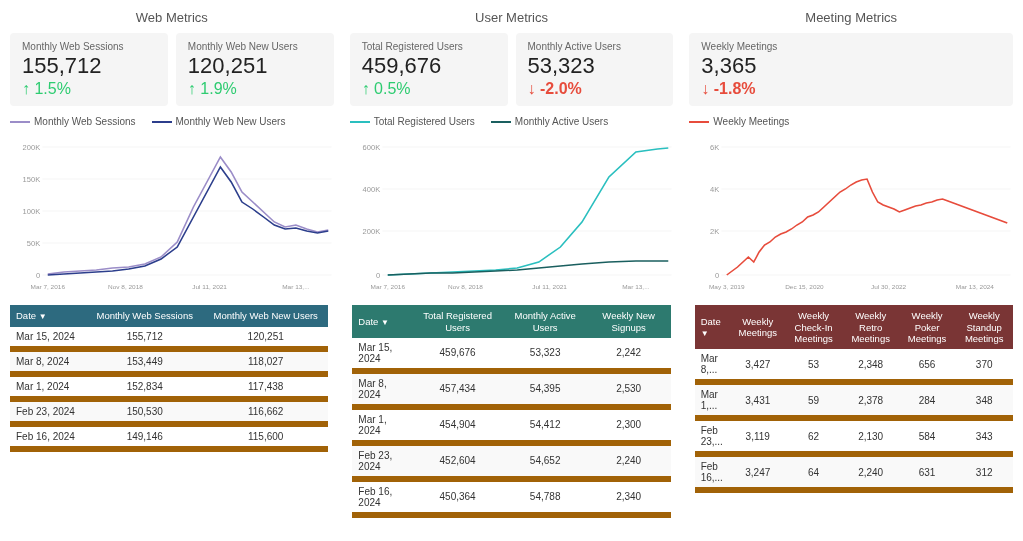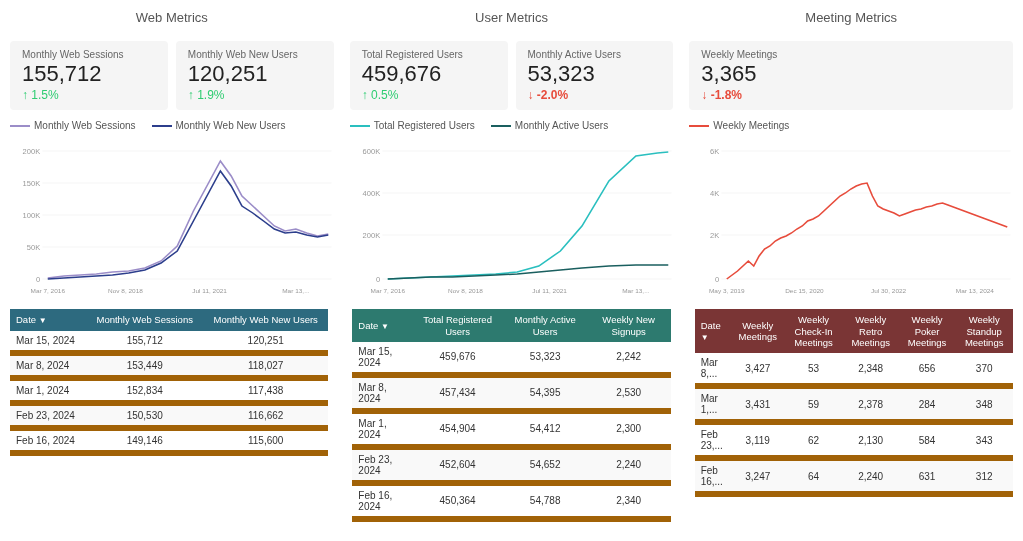--- a/index.html
+++ b/index.html
@@ -3,27 +3,27 @@
   <meta charset="utf-8">
   <style>
     * { box-sizing: border-box; margin: 0; padding: 0; }
     body { font-family: -apple-system, BlinkMacSystemFont, 'Segoe UI', sans-serif; background: #fff; font-size: 12px; color: #333; }
     
     .dashboard { display: flex; flex-direction: column; width: 1023px; min-height: 541px; padding: 10px; gap: 8px; }
     
     .panels-row { display: flex; gap: 16px; }
     .panel { flex: 1; display: flex; flex-direction: column; gap: 8px; }
     
-    .panel-title { text-align: center; font-size: 13px; color: #555; font-weight: 400; margin-bottom: 8px; }
+    .panel-title { text-align: center; font-size: 13px; color: #555; font-weight: 400; margin-bottom: 0; }
     
     .metric-cards { display: flex; gap: 8px; }
     .metric-card { background: #f5f5f5; border-radius: 4px; padding: 8px 12px; flex: 1; }
     .metric-label { font-size: 10px; color: #666; margin-bottom: 2px; }
     .metric-value { font-size: 22px; font-weight: 300; color: #222; line-height: 1.1; }
-    .metric-change { font-size: 12px; margin-top: 2px; }
+    .metric-change { font-size: 16px; margin-top: 2px; }
     .metric-change.positive { color: #2ecc71; }
     .metric-change.negative { color: #e74c3c; font-weight: bold; }
     
     .chart-legend { display: flex; gap: 16px; align-items: center; padding: 2px 0; }
     .legend-item { display: flex; align-items: center; gap: 4px; font-size: 10px; color: #555; }
     .legend-line { width: 20px; height: 2px; }
     
     .chart-area { position: relative; height: 160px; width: 100%; }
     
     svg.chart { width: 100%; height: 100%; }

